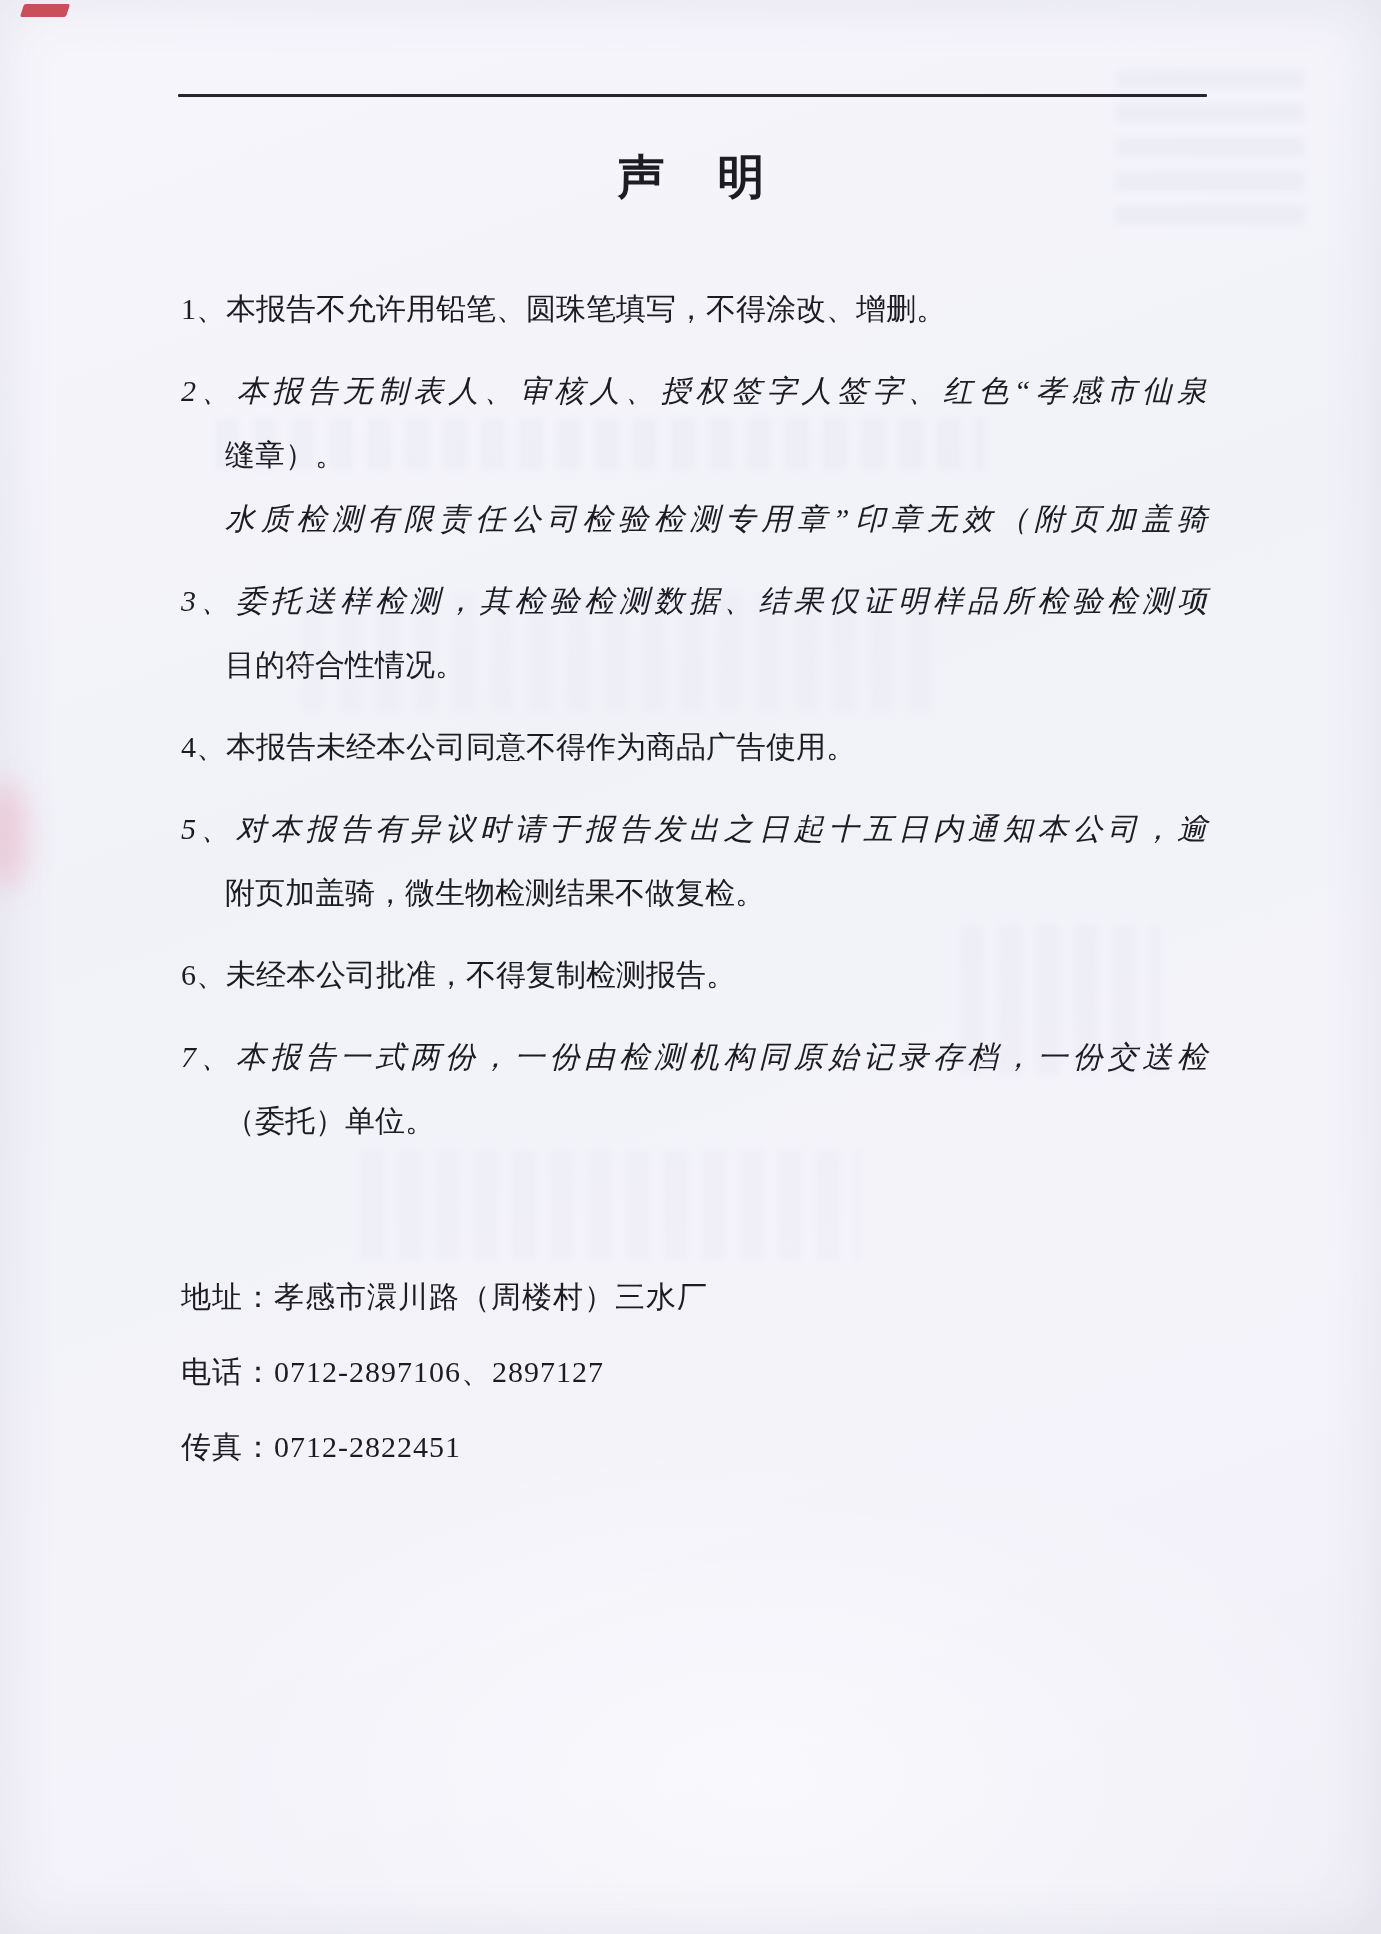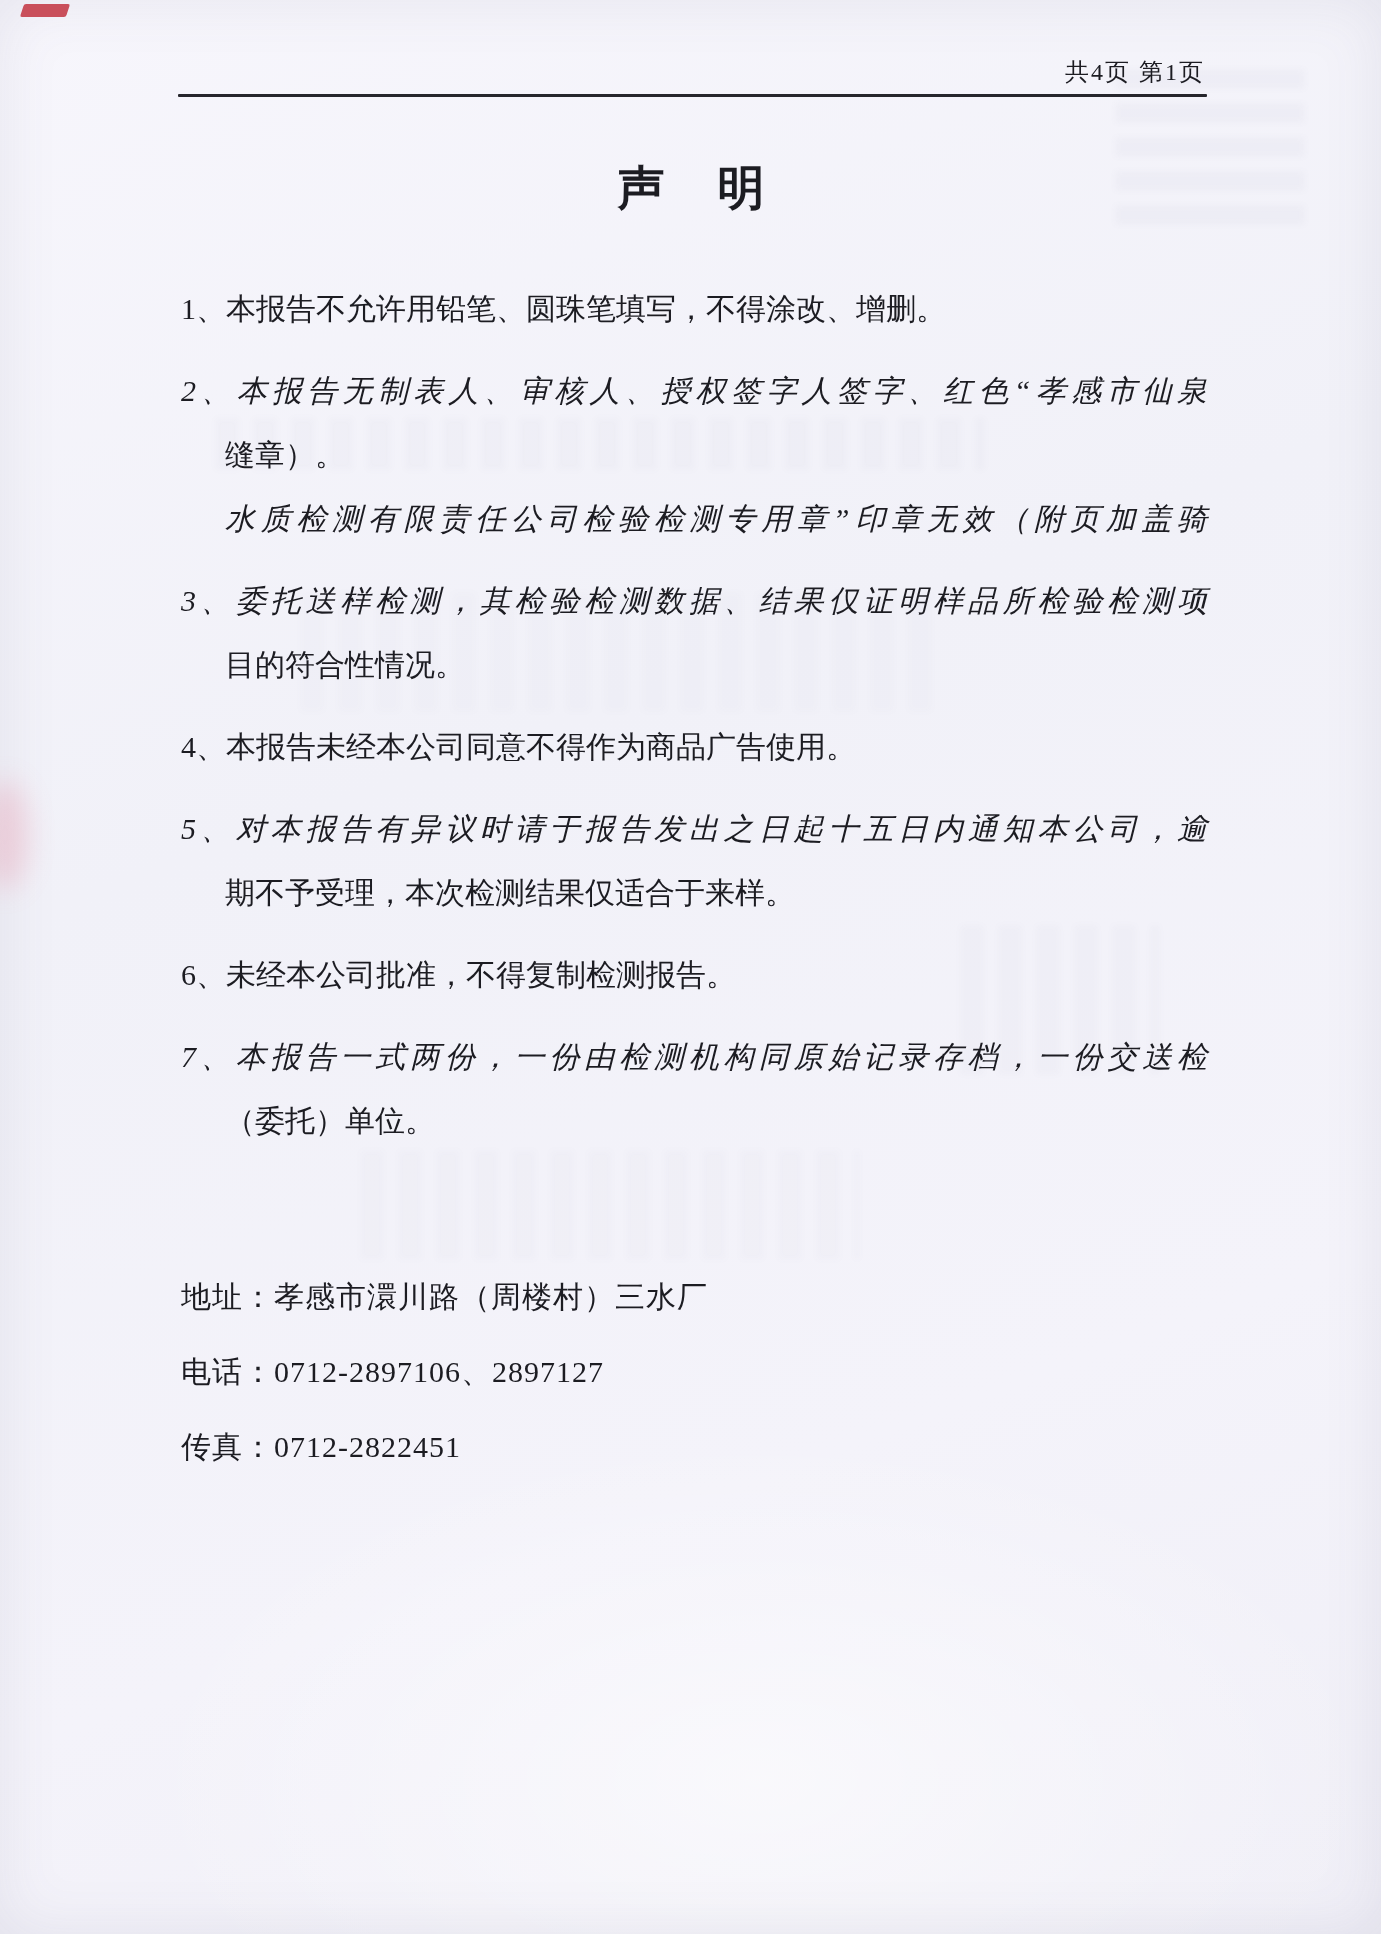--- a/index.html
+++ b/index.html
@@ -23,21 +23,21 @@
     text-align: right; font-size: 24px; letter-spacing: 2px;
   }
   .header-rule {
     position: absolute; top: 94px; left: 178px; right: 174px;
     height: 3px; background: #26262c; border-radius: 1px;
   }
 
   
   .title {
     position: absolute; top: 146px; left: 180px; right: 176px;
-    margin: 11px; text-align: center;
+    margin: 0; text-align: center;
     font-size: 47px; font-weight: 600; letter-spacing: 3px;
   }
 
   
   .statements {
     position: absolute; top: 277px; left: 181px; width: 1026px;
   }
   .statement { margin-bottom: 18px; }
   .line {
     font-size: 30px; line-height: 64px;
@@ -83,23 +83,20 @@
 <div class="page">
 
   <div class="red-mark"></div>
   <div class="pink-smudge"></div>
   <div class="ghost ghost-topright"></div>
   <div class="ghost ghost-titleband"></div>
   <div class="ghost ghost-midband"></div>
   <div class="ghost ghost-rightband"></div>
   <div class="ghost ghost-lowband"></div>
 
-  <div class="header-row">
-    <span>共4页 第1页</span>
-  </div>
   <div class="header-rule"></div>
 
   <h1 class="title">声　明</h1>
 
   <div class="statements" id="statement-list">
       <div class="statement">
         <div class="line">1、本报告不允许用铅笔、圆珠笔填写，不得涂改、增删。</div>
       </div>
       <div class="statement">
         <div class="line fill">2、本报告无制表人、审核人、授权签字人签字、红色“孝感市仙泉</div>
@@ -108,21 +105,21 @@
       </div>
       <div class="statement">
         <div class="line fill">3、委托送样检测，其检验检测数据、结果仅证明样品所检验检测项</div>
         <div class="line cont">目的符合性情况。</div>
       </div>
       <div class="statement">
         <div class="line">4、本报告未经本公司同意不得作为商品广告使用。</div>
       </div>
       <div class="statement">
         <div class="line fill">5、对本报告有异议时请于报告发出之日起十五日内通知本公司，逾</div>
-        <div class="line cont">期不予受理，本次检测结果仅适合于来样。</div>
+        <div class="line cont">附页加盖骑，微生物检测结果不做复检。</div>
       </div>
       <div class="statement">
         <div class="line">6、未经本公司批准，不得复制检测报告。</div>
       </div>
       <div class="statement">
         <div class="line fill">7、本报告一式两份，一份由检测机构同原始记录存档，一份交送检</div>
         <div class="line cont">（委托）单位。</div>
       </div>
     </div>
 

